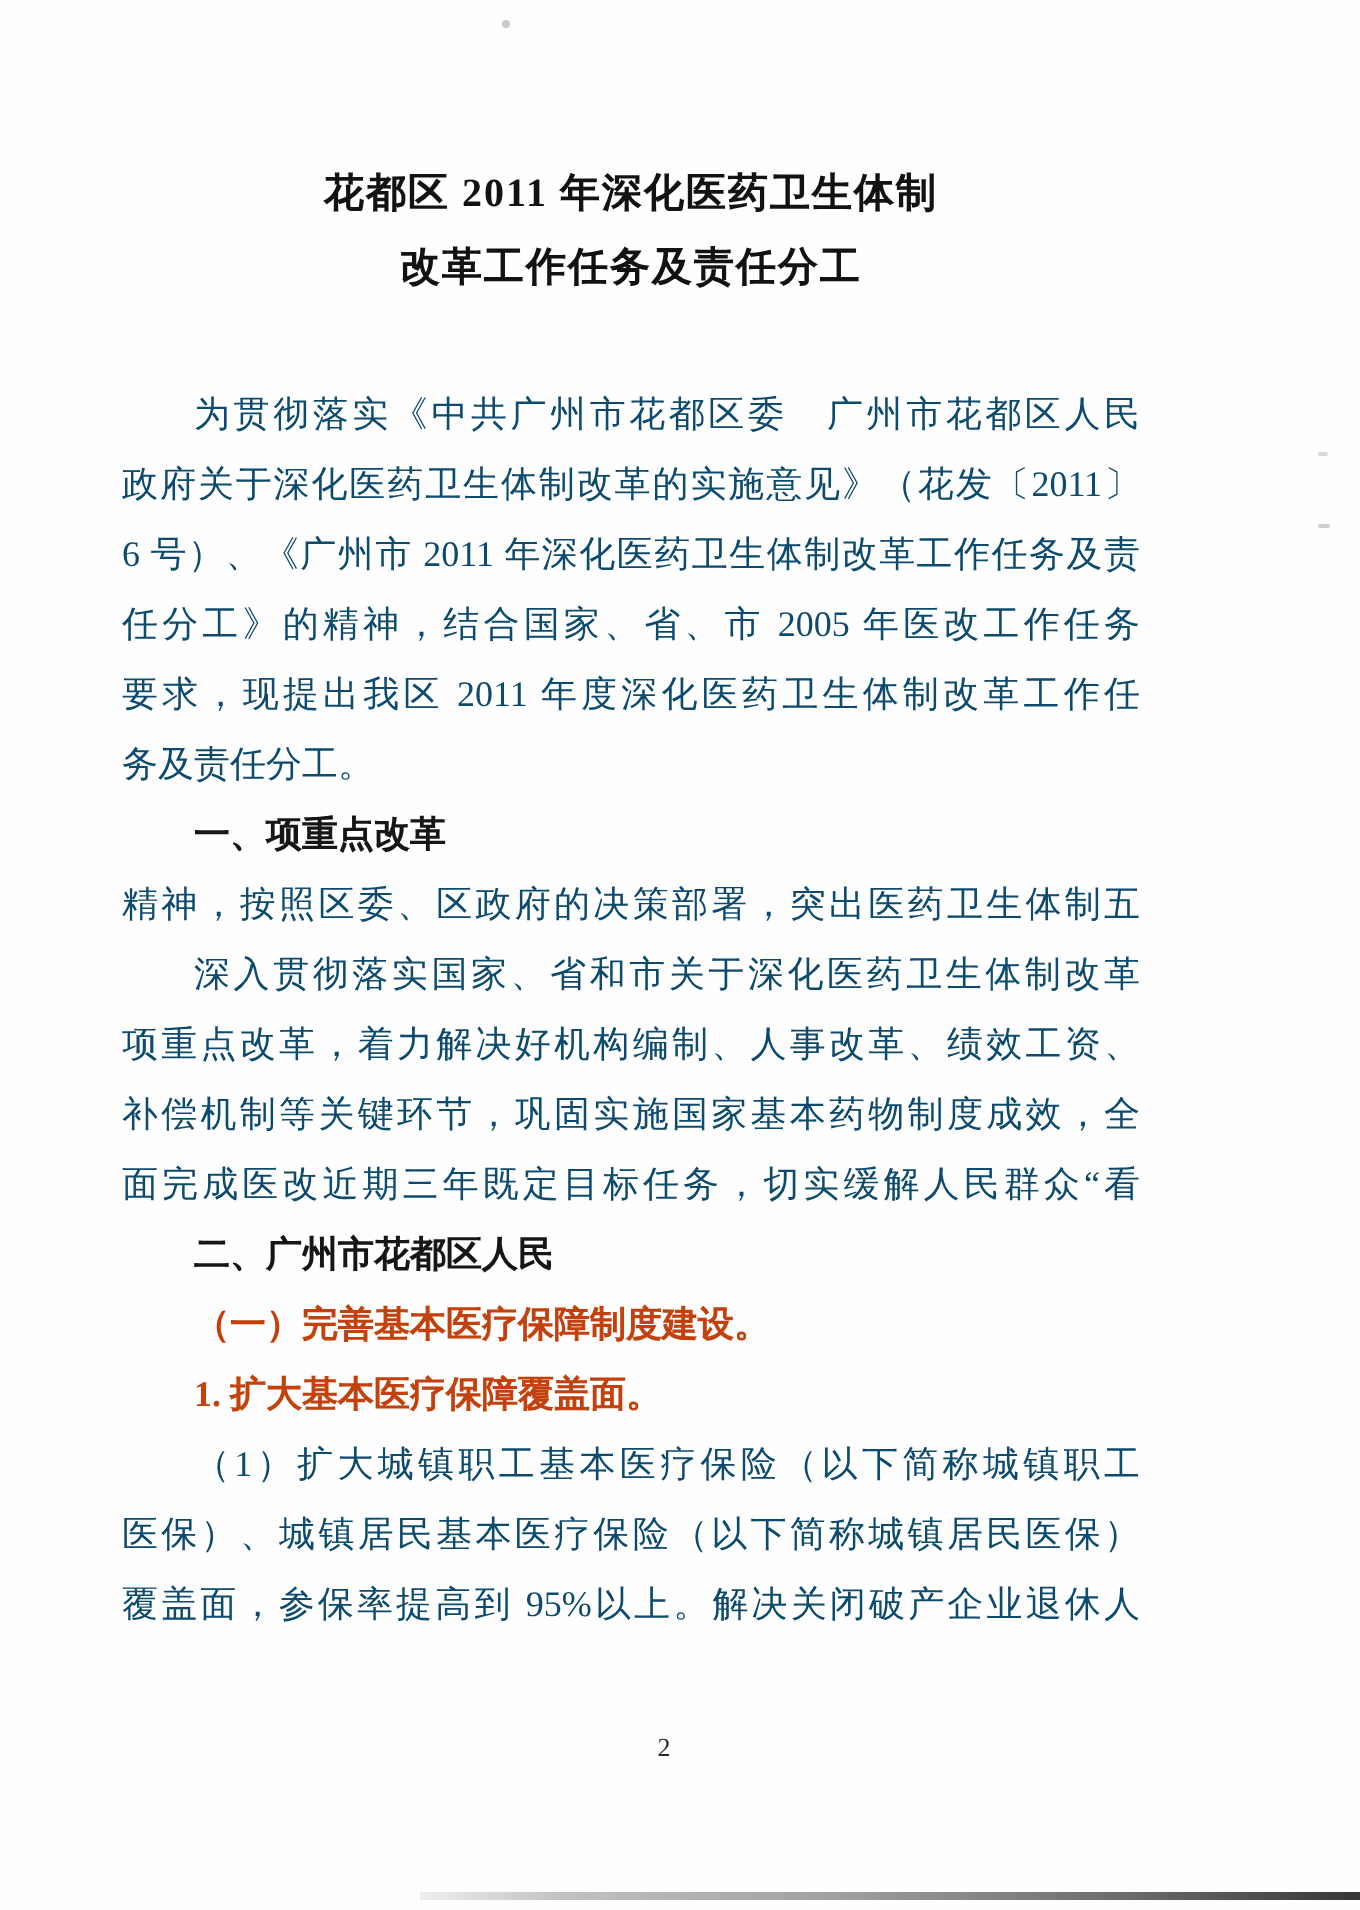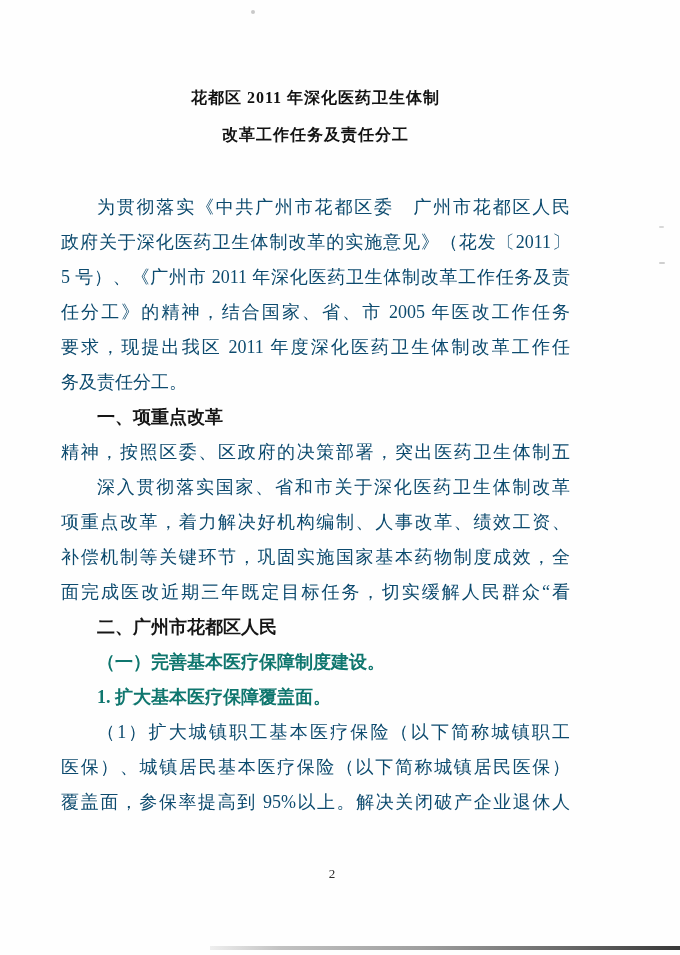--- a/index.html
+++ b/index.html
@@ -17,21 +17,21 @@
     color: #1d1d1d;
   }
   .title-block {
     position: absolute;
     left: 61px;
     top: 79px;
     width: 509px;
     text-align: center;
   }
   .title-line {
-    font-size: 16px;
+    font-size: 20px;
     line-height: 37px;
     font-weight: 700;
     color: #121212;
     letter-spacing: 1px;
     white-space: nowrap;
   }
   .body-block {
     position: absolute;
     left: 61px;
     top: 190px;
@@ -53,21 +53,21 @@
   .indent {
     text-indent: 2em;
   }
   .hei {
     font-family: "Liberation Sans", "DejaVu Sans", sans-serif;
     font-weight: 700;
     color: #161616;
   }
   .bold {
     font-weight: 700;
-    color: #0f766e;
+    color: #c2410c;
   }
   .page-number {
     position: absolute;
     top: 866px;
     left: 0;
     width: 664px;
     text-align: center;
     font-size: 13px;
     color: #2a2a2a;
     font-family: "Liberation Serif", "DejaVu Serif", serif;
@@ -104,21 +104,21 @@
   <div class="speck speck-3"></div>
 
   <div class="title-block">
     <div class="title-line">花都区 2011 年深化医药卫生体制</div>
     <div class="title-line">改革工作任务及责任分工</div>
   </div>
 
   <div class="body-block">
     <div class="line indent just">为贯彻落实《中共广州市花都区委　广州市花都区人民</div>
     <div class="line just">政府关于深化医药卫生体制改革的实施意见》（花发〔2011〕</div>
-    <div class="line just">5 号）、《广州市 2011 年深化医药卫生体制改革工作任务及责</div>
+    <div class="line just">6 号）、《广州市 2011 年深化医药卫生体制改革工作任务及责</div>
     <div class="line just">任分工》的精神，结合国家、省、市 2005 年医改工作任务</div>
     <div class="line just">要求，现提出我区 2011 年度深化医药卫生体制改革工作任</div>
     <div class="line">务及责任分工。</div>
     <div class="line indent hei">一、项重点改革</div>
     <div class="line just">精神，按照区委、区政府的决策部署，突出医药卫生体制五</div>
     <div class="line indent just">深入贯彻落实国家、省和市关于深化医药卫生体制改革</div>
     <div class="line just">项重点改革，着力解决好机构编制、人事改革、绩效工资、</div>
     <div class="line just">补偿机制等关键环节，巩固实施国家基本药物制度成效，全</div>
     <div class="line just">面完成医改近期三年既定目标任务，切实缓解人民群众“看</div>
     <div class="line indent hei">二、广州市花都区人民</div>

